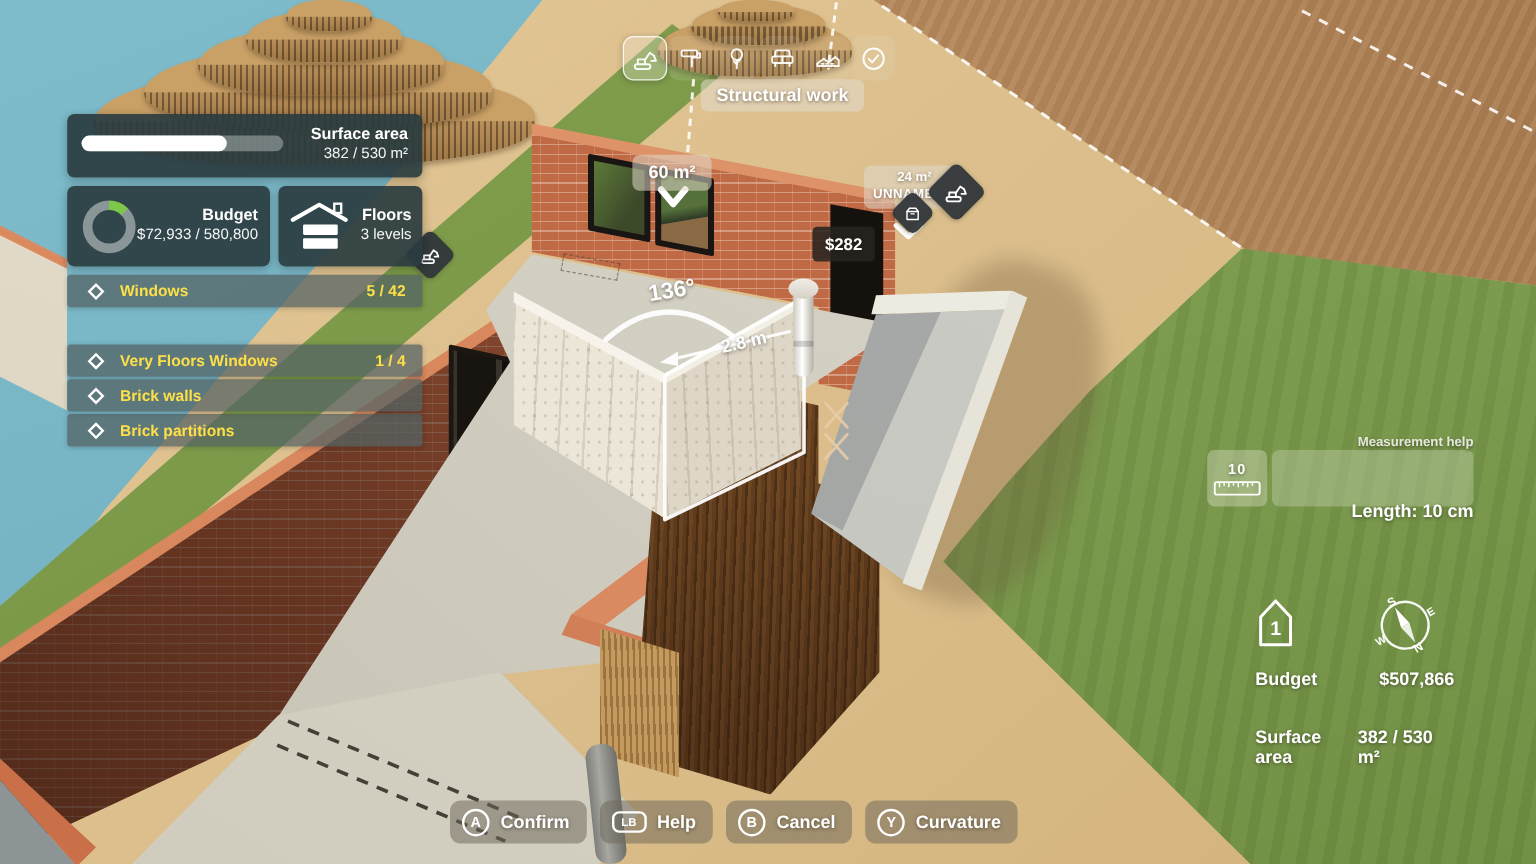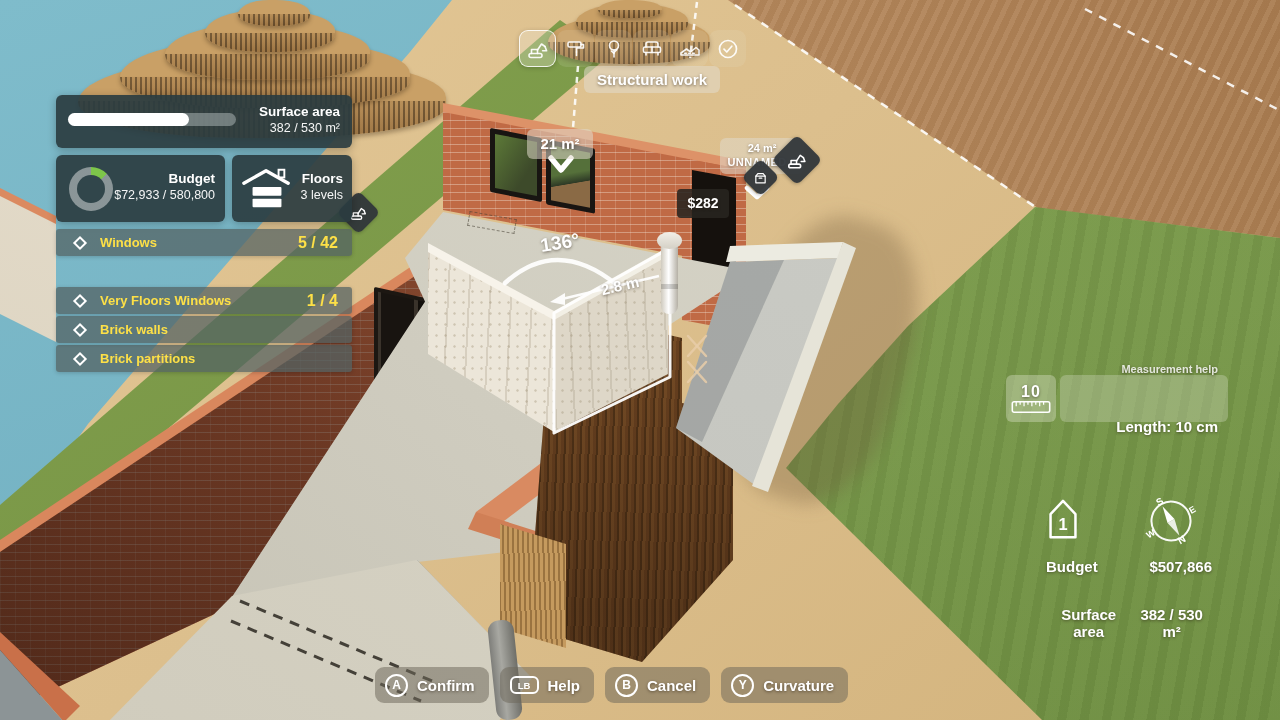--- a/index.html
+++ b/index.html
@@ -4,21 +4,21 @@
 <style>
   html,body { margin:0; padding:0; background:#222; }
   #app {
     position:relative; width:1280px; height:720px; overflow:hidden;
     font-family:"Liberation Sans", sans-serif;
     -webkit-font-smoothing:antialiased;
   }
   #app * { box-sizing:border-box; }
   .shape { position:absolute; inset:0; }
   .tex { position:absolute; }
-  .tsh { text-shadow:0 1px 3px rgba(40,30,18,0.55);text-align:center; }
+  .tsh { text-shadow:0 1px 3px rgba(40,30,18,0.55); }
 
   
   .brick { background-color:#c06a45;
     background-image:
       repeating-linear-gradient(to bottom, rgba(245,235,222,0.38) 0 1px, rgba(0,0,0,0) 1px 8px),
       repeating-linear-gradient(to right, rgba(245,235,222,0.18) 0 1px, rgba(0,0,0,0) 1px 15px);
   }
   .tier { position:absolute;
     background-image:
       repeating-linear-gradient(90deg, rgba(55,38,20,0.55) 0 2px, rgba(160,118,68,0.35) 2px 5px),
@@ -36,21 +36,21 @@
   .p-title { font-weight:700; font-size:13.5px; line-height:16px; }
   .p-sub   { font-size:12.5px; line-height:16px; opacity:0.95; }
   .right-text { position:absolute; top:9px; right:12px; text-align:right; }
 
   .check-row { position:absolute; left:56px; width:296px; height:27px;
     background:rgba(84,99,99,0.74); border-radius:3px; color:#fde047;
     display:flex; align-items:center; box-shadow:0 1px 4px rgba(0,0,0,0.18); }
   .diamond { width:10px; height:10px; border:2.5px solid #fff; transform:rotate(45deg);
     margin-left:19px; margin-right:15px; flex:0 0 auto; }
   .check-label { font-size:13px; font-weight:700; }
-  .check-count { margin-left:auto; margin-right:14px; font-size:16px; font-weight:700;text-align:center; }
+  .check-count { margin-left:auto; margin-right:14px; font-size:13px; font-weight:700;text-align:center; }
 
   
   #toolbar { position:absolute; left:519px; top:30px; display:flex; gap:1px; }
   .tool { width:37px; height:37px; border-radius:9px; background:rgba(235,228,215,0.13);
     display:flex; align-items:center; justify-content:center; color:rgba(255,255,255,0.92); }
   .tool.selected { background:rgba(240,234,222,0.30); border:1.5px solid rgba(255,255,255,0.85);
     box-shadow:0 1px 5px rgba(0,0,0,0.2); }
   #tooltip { position:absolute; left:584px; top:66px; padding:5px 13px;
     background:rgba(226,219,204,0.55); border-radius:6px; color:#fff;
     font-size:15px; font-weight:700; }
@@ -64,24 +64,24 @@
     transform:rotate(45deg); display:flex; align-items:center; justify-content:center;
     box-shadow:0 1px 4px rgba(0,0,0,0.3); }
   .diamond-tag > * { transform:rotate(-45deg); }
 
   
   .help-row { position:absolute; left:1006px; width:222px; height:47px; display:flex; gap:4px; }
   .help-icon { width:50px; height:47px; border-radius:6px; background:rgba(224,228,206,0.38);
     display:flex; flex-direction:column; align-items:center; justify-content:center; color:#fff; }
   .help-text { flex:1; border-radius:6px; background:rgba(219,225,201,0.32);
     display:flex; flex-direction:column; justify-content:center; align-items:flex-end;
-    padding-right:10px; color:#fff;gap:41px; }
+    color:#fff;gap:41px; }
   .help-cat { font-size:11px; font-weight:700; color:rgba(255,255,255,0.82); line-height:14px; }
   .help-val { font-size:15px; font-weight:700; line-height:19px; }
-  .ruler-num { font-size:16px; font-weight:700; line-height:17px; letter-spacing:1px; }
+  .ruler-num { font-size:12px; font-weight:700; line-height:17px; letter-spacing:1px; }
 
   
   .info-row { position:absolute; left:1046px; width:166px; display:flex;
     justify-content:space-between; color:#fff; font-size:15px; font-weight:700; }
 
   
   #action-bar { position:absolute; left:375px; top:667px; display:flex; gap:11px; }
   .act-btn { height:36px; border-radius:9px; background:rgba(110,103,90,0.52);
     display:flex; align-items:center; gap:9px; padding:0 14px 0 10px; color:#fff; }
   .gp-circle { width:23px; height:23px; border:2px solid #fff; border-radius:50%;
@@ -260,21 +260,21 @@
 
     <div class="tex tsh" style="left:528px;top:232px;width:64px;transform:rotate(-9deg);color:#fff;
                 font-size:19px;font-weight:700;text-align:center;">136°</div>
     <div class="tex tsh" style="left:588px;top:277px;width:64px;transform:rotate(-13deg);color:#fff;
                 font-size:15px;font-weight:700;text-align:center;">2.8 m</div>
 
     <div class="tex" style="left:492px;top:620px;width:26px;height:100px;border-radius:11px;transform:rotate(-6deg);
                 background:linear-gradient(90deg,#7e7e7a,#a8a8a2 40%,#6e6e68);"></div>
   </div>
 
-  <div class="scene-label-light tsh" style="left:527px;top:129px;width:66px;height:30px;line-height:30px;font-size:15px;">21 m²</div>
+  <div class="scene-label-light tsh" style="left:527px;top:129px;width:66px;height:30px;line-height:30px;font-size:15px;">60 m²</div>
 
   <div class="scene-label-dark tsh" style="left:677px;top:189px;width:52px;height:29px;line-height:29px;font-size:14px;">$282</div>
 
   <div class="scene-label-light" style="left:720px;top:138px;width:84px;height:36px;padding-top:4px;">
     <div class="tsh" style="font-size:11px;line-height:13px;">24 m²</div>
     <div class="tsh" style="font-size:11px;line-height:14px;letter-spacing:0.4px;">UNNAMED 4</div>
   </div>
 
   <div class="diamond-tag" style="left:779px;top:142px;width:36px;height:36px;">
     <svg width="22" height="22" viewBox="0 0 24 24" fill="none" stroke="#fff" stroke-width="1.7" stroke-linecap="round" stroke-linejoin="round">

